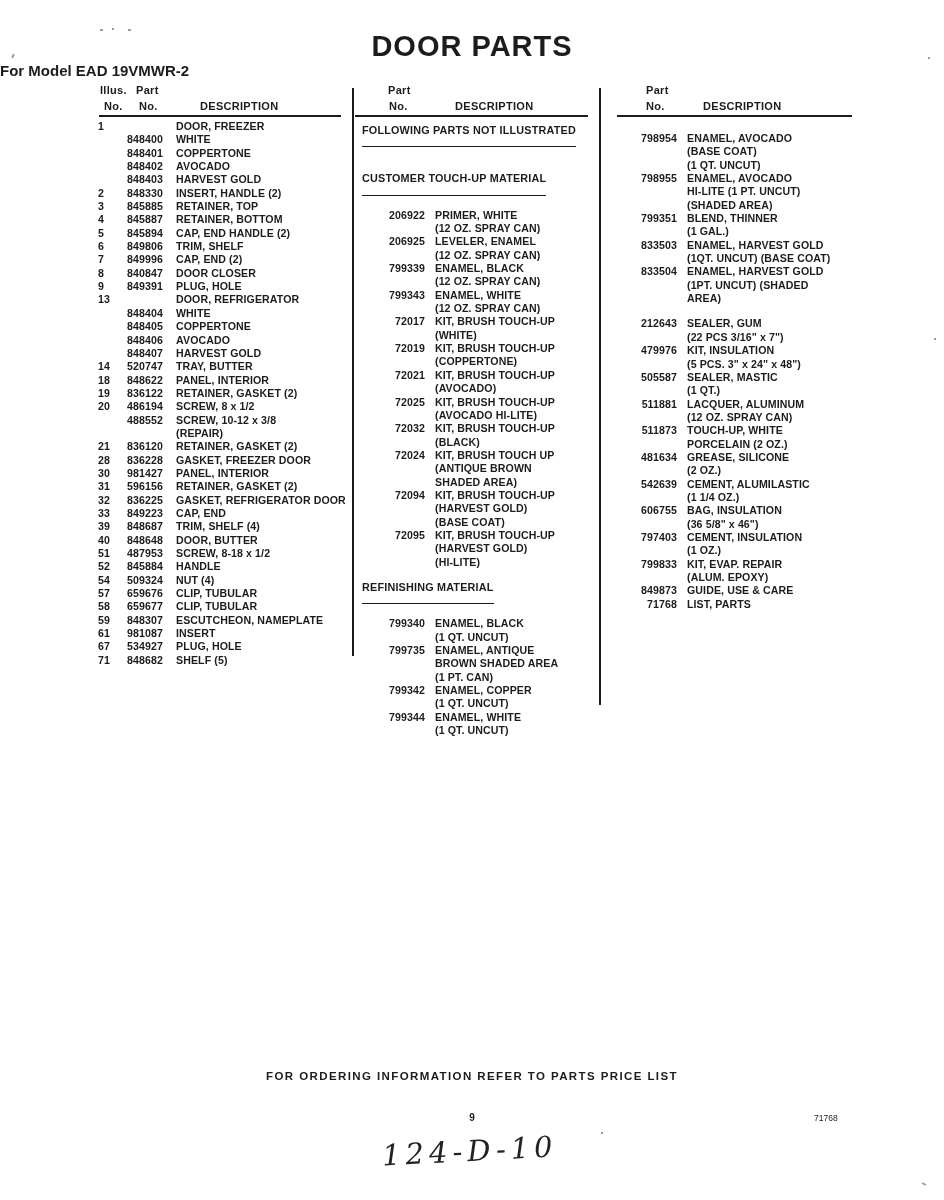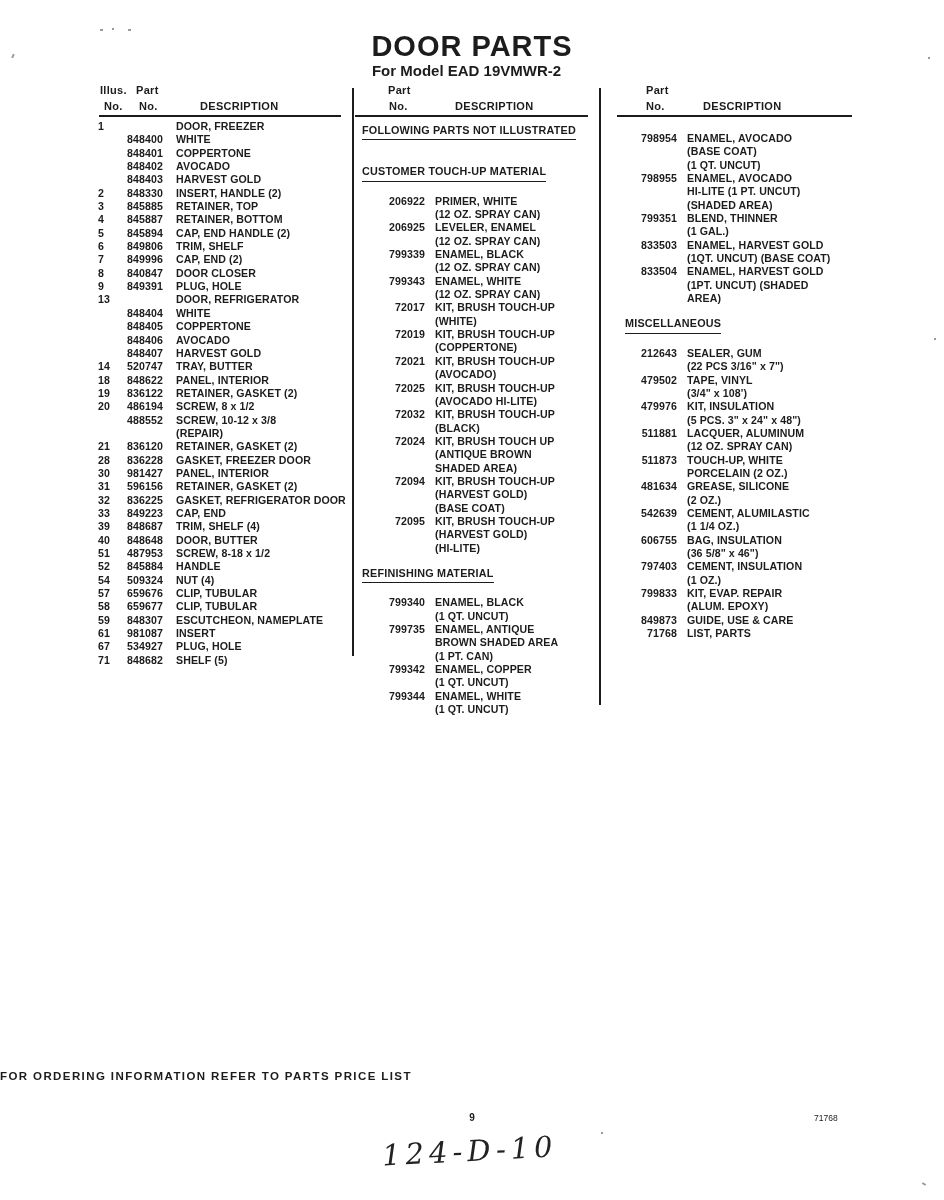--- a/index.html
+++ b/index.html
@@ -2,44 +2,44 @@
 <html><head>
 <meta charset="utf-8">
 <style>
   html,body{margin:0;padding:0;background:#e8e8e8;}
   .page{position:relative;width:944px;height:1200px;background:#ffffff;
         font-family:"Liberation Sans",sans-serif;font-weight:bold;color:#1c1c1c;
         overflow:hidden;}
   
   .title{position:absolute;top:31px;left:0;right:0;text-align:center;
          font-size:29px;letter-spacing:1px;line-height:30px;}
-  .subtitle{position:absolute;top:63px;left:0;right:11px;text-align:center;
+  .subtitle{position:absolute;top:63px;left:0;right:11px;text-align:left;
             font-size:15px;line-height:16px;}
   
   .chdr{position:absolute;font-size:11px;line-height:13px;letter-spacing:.3px;}
   .hline{position:absolute;height:1.7px;background:#1c1c1c;}
   .vline{position:absolute;width:1.5px;background:#1c1c1c;}
   
   .col{position:absolute;font-size:10.6px;line-height:13.35px;letter-spacing:.1px;}
   .lrow{display:flex;}
   .lno{width:29px;flex:none;}
   .lpart{width:49px;flex:none;}
   .ldesc{white-space:pre;}
   .prow{display:flex;}
   .ppart{flex:none;text-align:right;}
   .m-col .ppart{width:63px;}
   .m-col .pdesc{margin-left:10px;white-space:pre;}
   .r-col .ppart{width:52px;}
   .r-col .pdesc{margin-left:10px;white-space:pre;}
   .section + .section{margin-top:12px;}
   .sec-heading{display:inline-block;border-bottom:1.6px solid #1c1c1c;
-               padding-bottom:2px;margin-bottom:13px;font-size:10.8px;letter-spacing:.2px;}
+               padding-bottom:9px;margin-bottom:13px;font-size:10.8px;letter-spacing:.2px;}
   .sec-rows{}
   
-  .order-note{position:absolute;top:1070px;left:0;right:0;text-align:left;
+  .order-note{position:absolute;top:1070px;left:0;right:0;text-align:center;
               font-size:11.5px;letter-spacing:1.4px;}
   .page-num{position:absolute;top:1112px;left:0;right:0;text-align:center;
             font-size:10px;}
   .doc-num{position:absolute;top:1113px;left:814px;font-size:8.5px;font-weight:normal;}
   .handwriting{position:absolute;top:1134px;left:382px;font-family:"DejaVu Serif",serif;
                font-style:italic;font-weight:normal;font-size:29px;letter-spacing:5px;
                transform:rotate(-3deg);color:#222;}
   
   .spk{position:absolute;background:#9a9a9a;}
 </style>
@@ -401,36 +401,35 @@
           </div>
           <div class="prow">
             <span class="ppart">833504</span>
             <span class="pdesc">ENAMEL, HARVEST GOLD
 (1PT. UNCUT) (SHADED
 AREA)</span>
           </div>
         </div>
       </div>
       <div class="section">
-        <div><span class="sec-heading">MISCELLANEOUS</span></div>
         <div class="sec-rows">
           <div class="prow">
             <span class="ppart">212643</span>
             <span class="pdesc">SEALER, GUM
 (22 PCS 3/16" x 7")</span>
           </div>
           <div class="prow">
-            <span class="ppart">479502</span>
-            <span class="pdesc">TAPE, VINYL
-(3/4" x 108')</span>
-          </div>
-          <div class="prow">
             <span class="ppart">479976</span>
             <span class="pdesc">KIT, INSULATION
 (5 PCS. 3" x 24" x 48")</span>
+          </div>
+          <div class="prow">
+            <span class="ppart">505587</span>
+            <span class="pdesc">SEALER, MASTIC
+(1 QT.)</span>
           </div>
           <div class="prow">
             <span class="ppart">511881</span>
             <span class="pdesc">LACQUER, ALUMINUM
 (12 OZ. SPRAY CAN)</span>
           </div>
           <div class="prow">
             <span class="ppart">511873</span>
             <span class="pdesc">TOUCH-UP, WHITE
 PORCELAIN (2 OZ.)</span>

